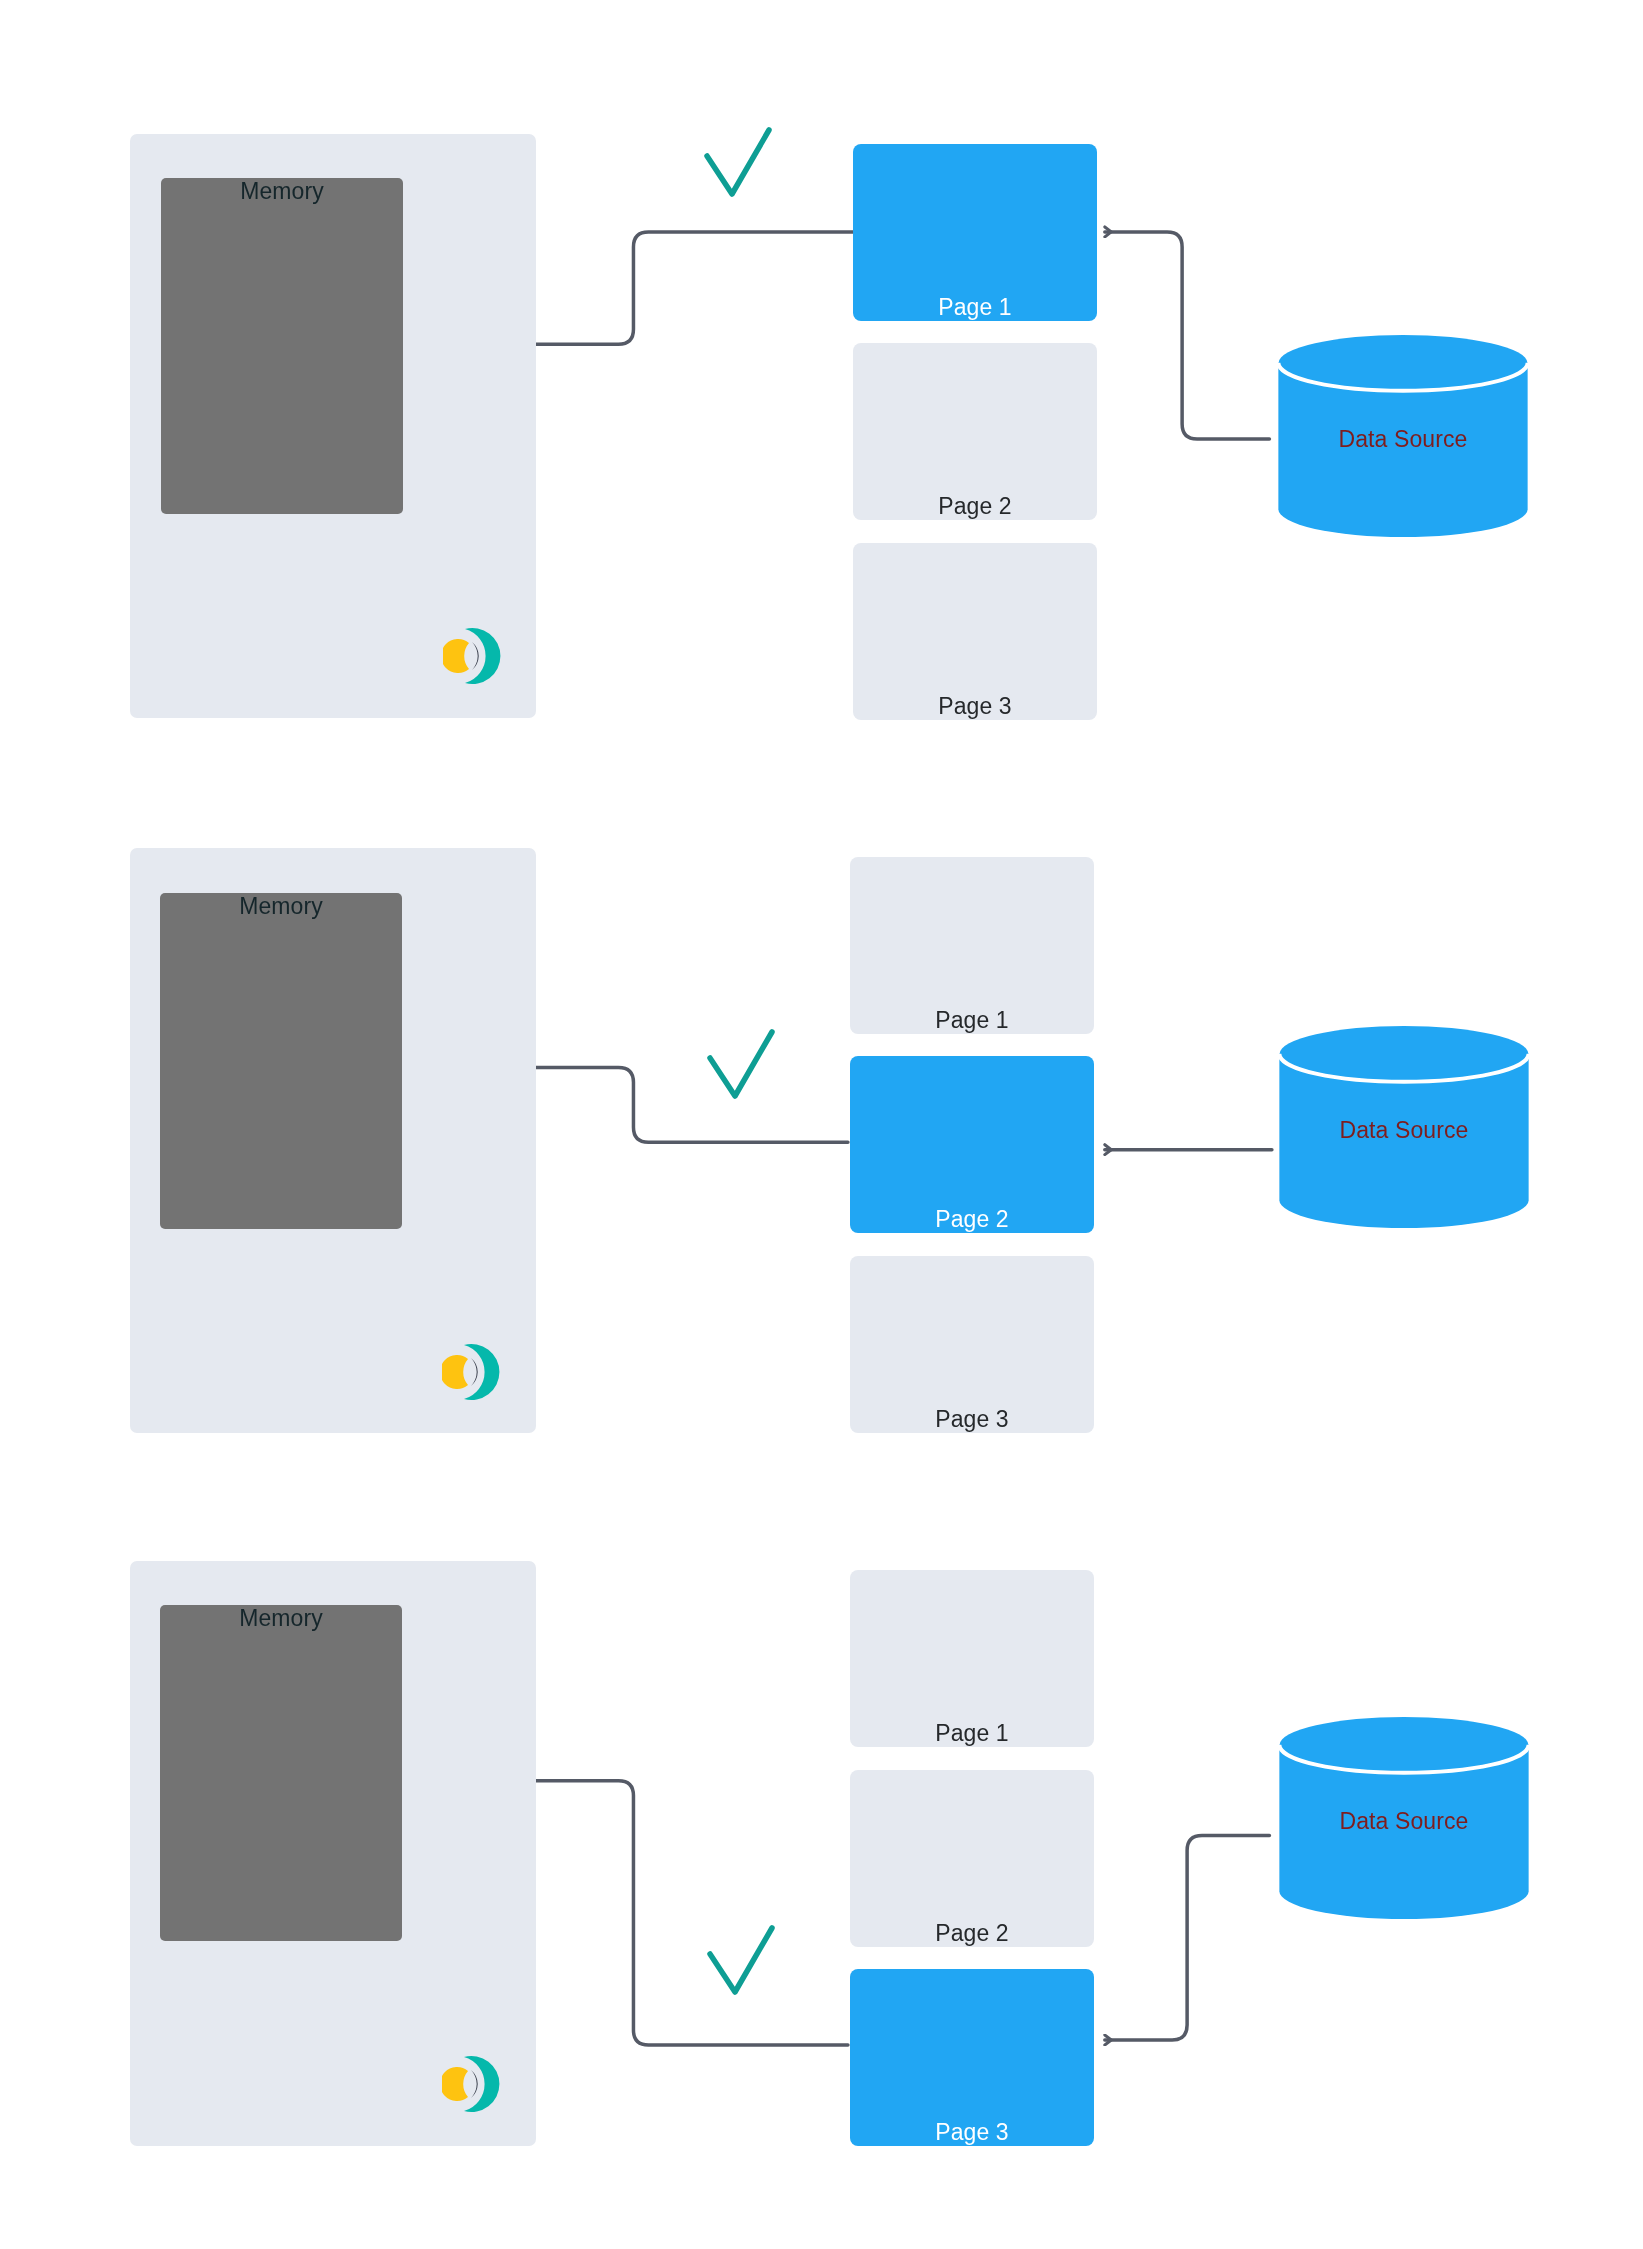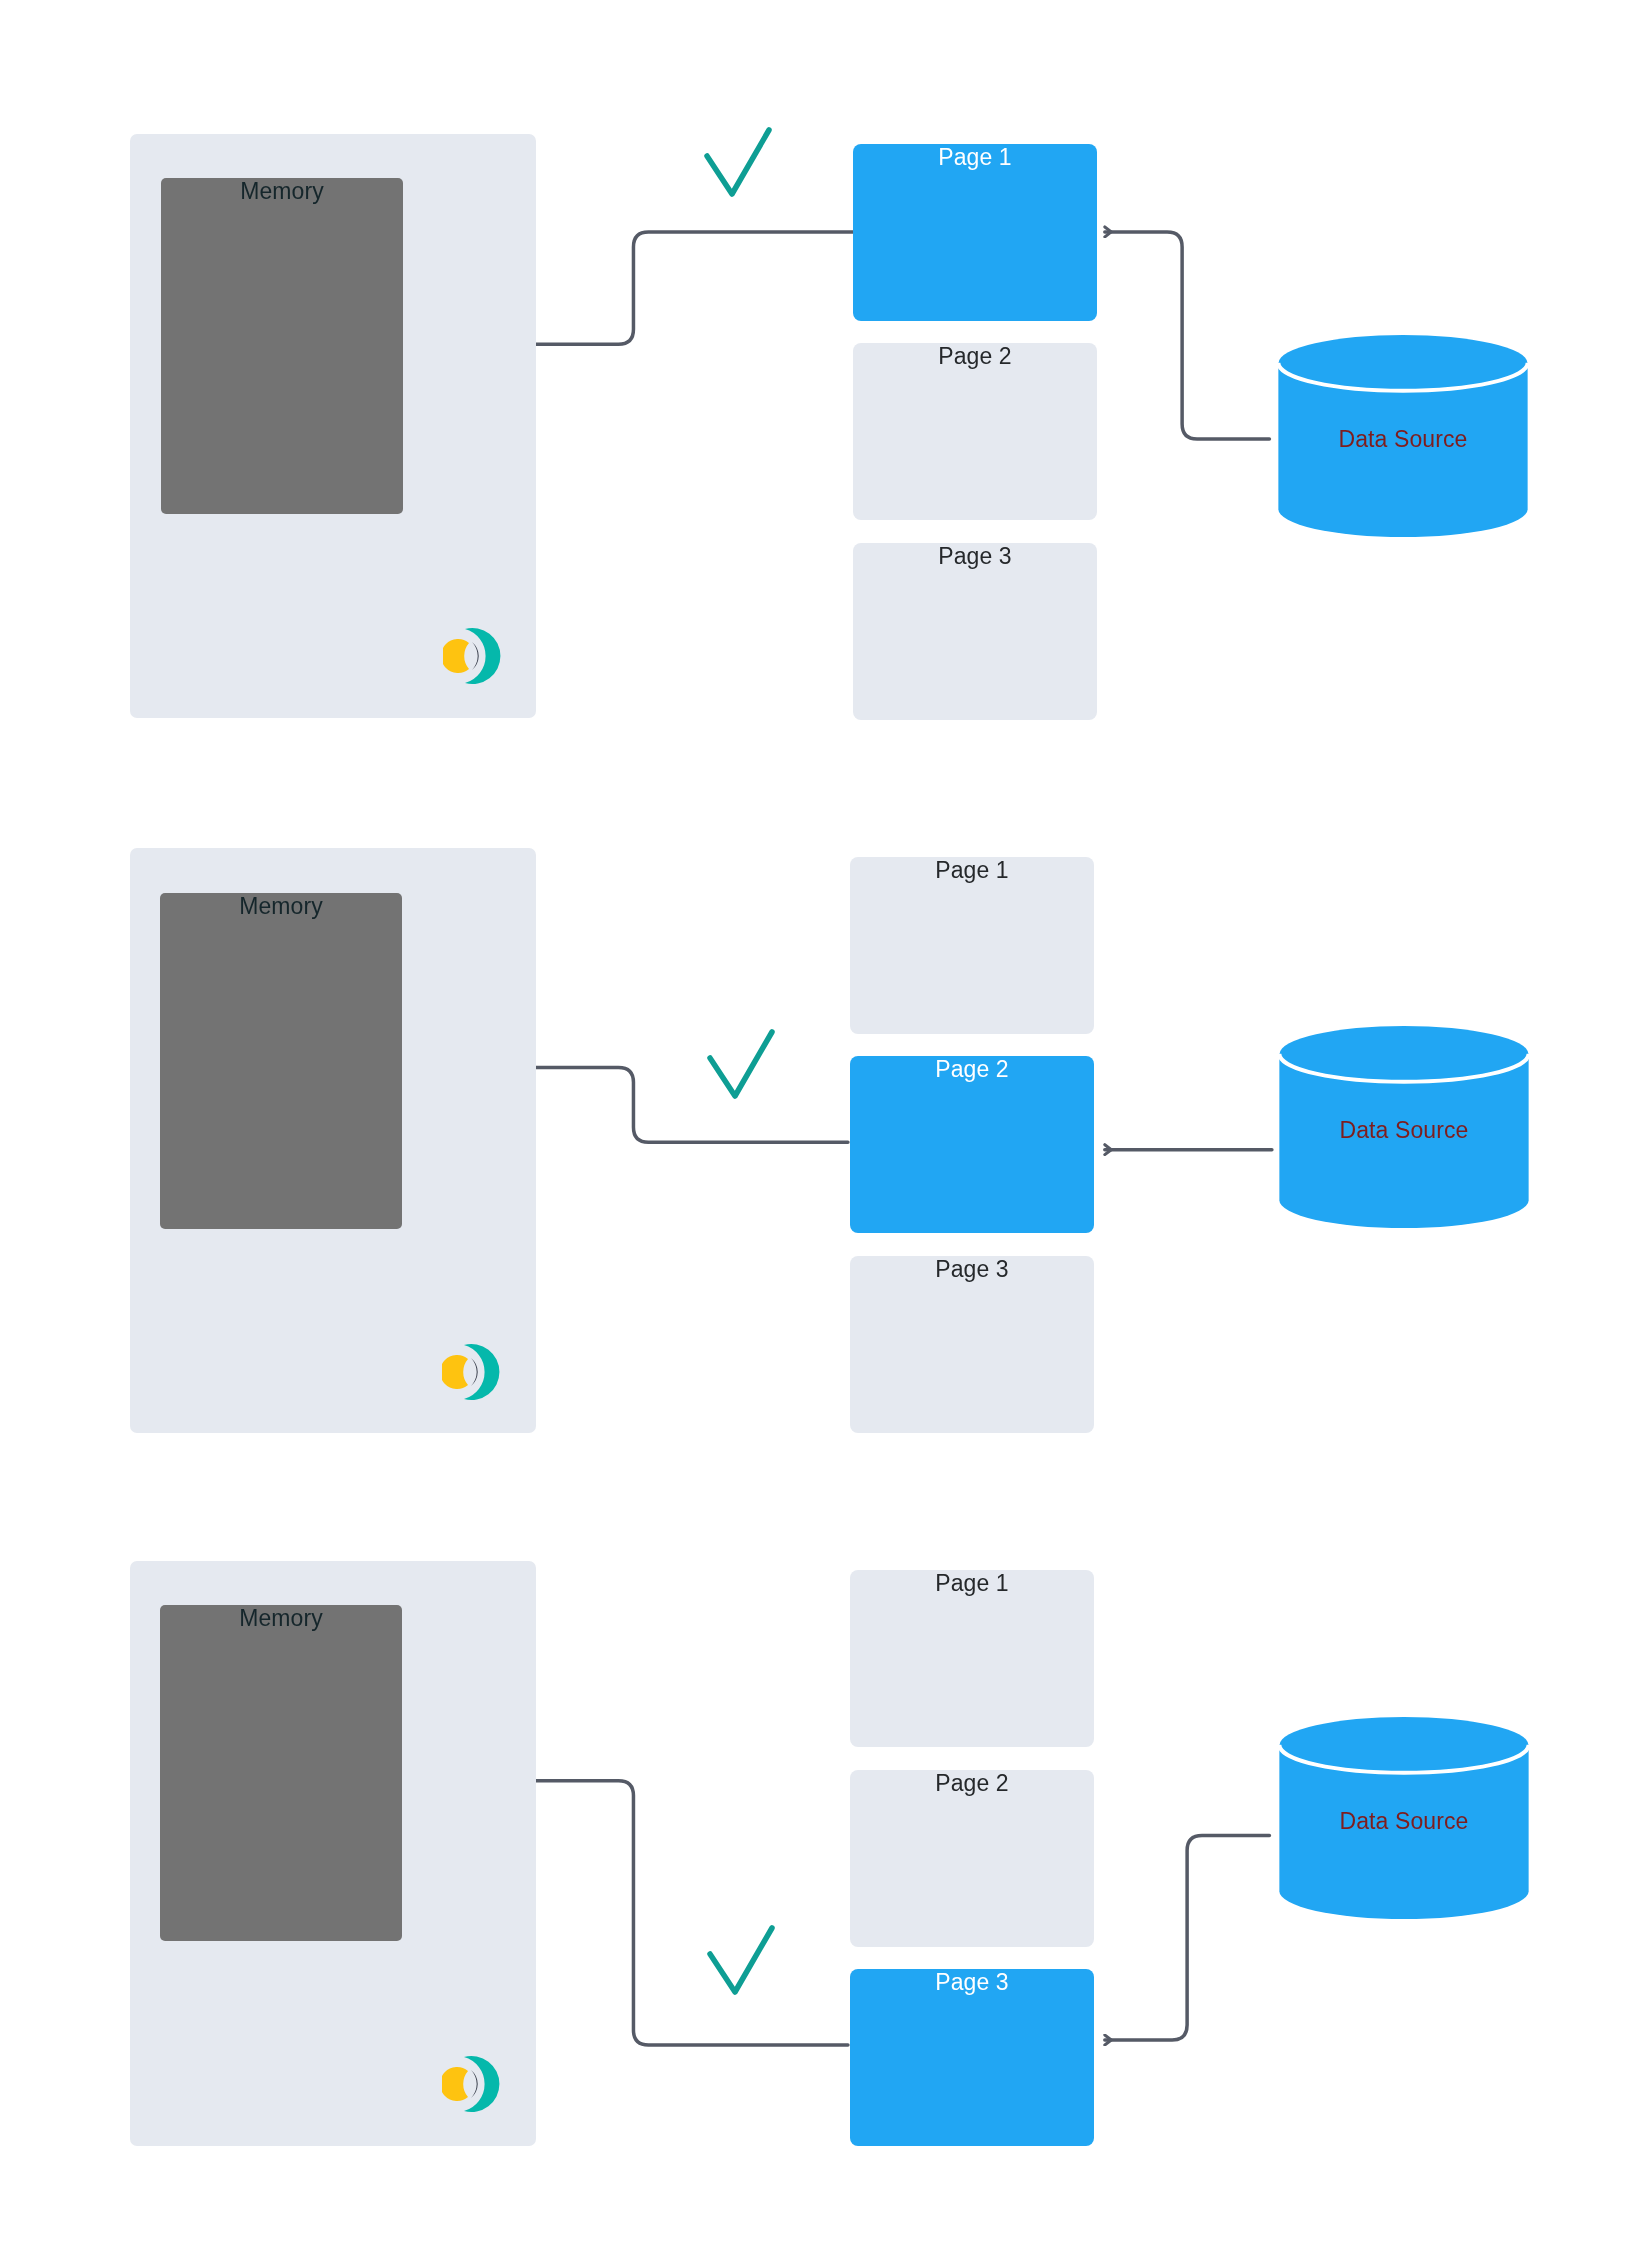--- a/index.html
+++ b/index.html
@@ -36,21 +36,21 @@
   .memory-label {
     font-size: 23px;
     color: #15262b;
     letter-spacing: 0.1px;
     font-weight: 400;
   }
   .page-box {
     position: absolute;
     border-radius: 8px;
     display: flex;
-    align-items: flex-start;
+    align-items: flex-end;
     justify-content: center;
   }
   .page-box.inactive {
     background: #e5e9f0;
   }
   .page-box.active {
     background: #21a6f3;
   }
   .page-label {
     font-size: 23px;

